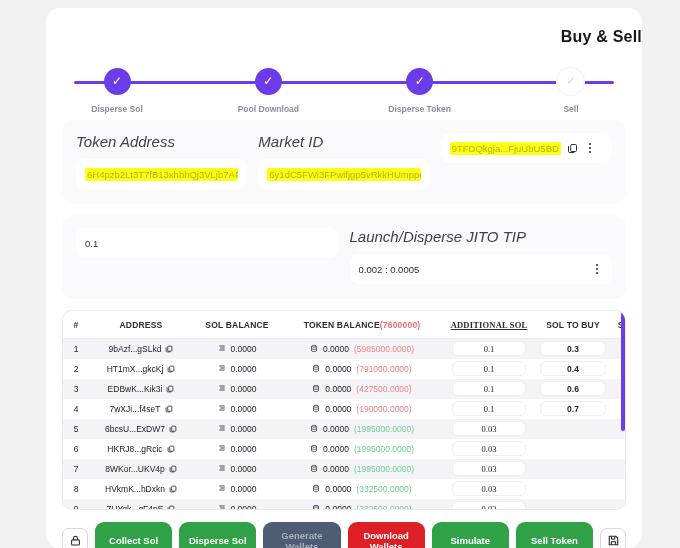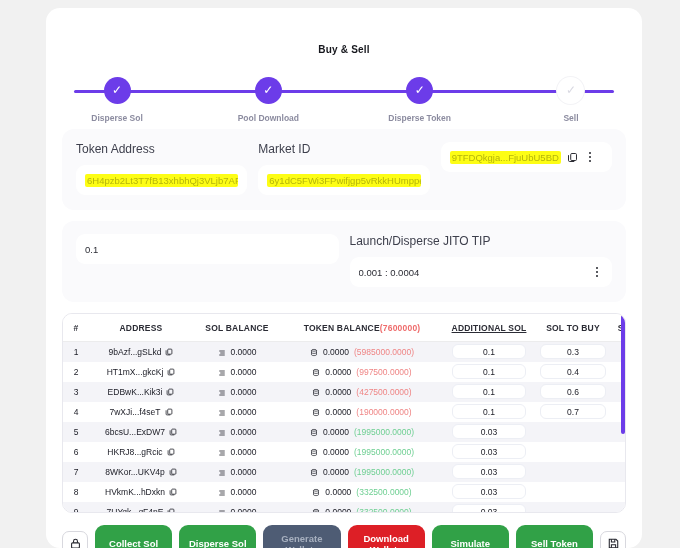--- a/index.html
+++ b/index.html
@@ -16,25 +16,25 @@
   }
   .app-card {
     position: absolute;
     left: 46px; top: 8px;
     width: 596px; height: 540px;
     background: #ffffff;
     border-radius: 14px;
   }
   
   .title {
-    text-align: center;
-    font-size: 10px;
+    text-align: right;
+    font-size: 16px;
     font-weight: bold;
     color: #16171d;
-    padding-top: 36px;
+    padding-top: 20px;
     letter-spacing: .2px;
   }
   
   .stepper {
     position: relative;
     margin: 22px 28px 0 28px;
     height: 52px;
   }
   .step-track {
     position: absolute;
@@ -78,23 +78,24 @@
     margin: 0 16px;
     background: #fafafc;
     border-radius: 12px;
     padding: 13px 14px 15px 14px;
     display: flex;
     gap: 11px;
   }
   .panel + .panel { margin-top: 11px; }
   .field { flex: 1; min-width: 0; }
   .field-label {
-    font-size: 12px;
+    font-size: 15px;
     color: #3d3f4c;
     margin-bottom: 9px;
+    font-style: italic;
   }
   .field-box {
     background: #ffffff;
     border-radius: 9px;
     height: 30px;
     display: flex;
     align-items: center;
     padding: 0 9px;
     gap: 6px;
     overflow: hidden;
@@ -157,25 +158,25 @@
     height: 20px;
     text-align: center;
     vertical-align: middle;
   }
   .tbl tbody tr.odd td { background: #f4f4f8; }
   .tbl tbody tr.even td { background: #ffffff; }
   .c-idx { width: 26px; }
   .c-addr { width: 104px; }
   .c-sol { width: 88px; }
   .c-tok { width: 162px; }
-  .c-add { width: 92px; }
-  .c-buy { width: 76px; }
+  .c-add { width: 92px; font-family: Liberation Serif, serif; }
+  .c-buy { width: 76px; font-weight: bold; }
   .c-sell { width: 36px; }
   .addr-cell { display: flex; align-items: center; justify-content: center; gap: 4px; }
-  .bal-cell { display: flex; align-items: flex-end; justify-content: center; gap: 5px; }
+  .bal-cell { display: flex; align-items: flex-start; justify-content: center; gap: 5px; }
   .paren-red { color: #ef8585; }
   .paren-green { color: #6ecf92; }
   .mini-input {
     display: inline-block;
     background: #ffffff;
     border: 1px solid #eceef4;
     border-radius: 6px;
     font-size: 8.5px;
     color: #20212a;
     width: 74px;
@@ -296,21 +297,21 @@
 
     <div class="panel">
       <div class="field">
         <div class="field-box">
           <span class="field-val">0.1</span>
         </div>
       </div>
       <div class="field">
         <div class="field-label">Launch/Disperse JITO TIP</div>
         <div class="field-box">
-          <span class="field-val">0.001 : 0.0004</span>
+          <span class="field-val">0.002 : 0.0005</span>
           <span class="dots">
               <i></i>
               <i></i>
               <i></i>
             </span>
         </div>
       </div>
     </div>
 
     <div class="table-card">
@@ -393,21 +394,21 @@
               <td class="c-tok">
                 <span class="bal-cell">
                   <span>
                     <svg width="8" height="9" viewBox="0 0 16 16" stroke="#23242c" stroke-width="1.4" fill="none">
                       <ellipse cx="8" cy="3.6" rx="5" ry="1.8"></ellipse>
                       <path d="M3 3.6v8.8c0 1 2.2 1.8 5 1.8s5-.8 5-1.8V3.6"></path>
                       <path d="M3 8c0 1 2.2 1.8 5 1.8S13 9 13 8"></path>
                     </svg>
                   </span>
                   <span>0.0000</span>
-                  <span class="paren-red">(997500.0000)</span>
+                  <span class="paren-red">(791000.0000)</span>
                 </span>
               </td>
               <td class="c-add"><span class="mini-input">0.1</span></td>
               <td class="c-buy"><span class="mini-input buy">0.4</span></td>
               <td class="c-sell"></td>
             </tr>
             <tr class="odd">
               <td class="c-idx">3</td>
               <td class="c-addr">
                 <span class="addr-cell">

